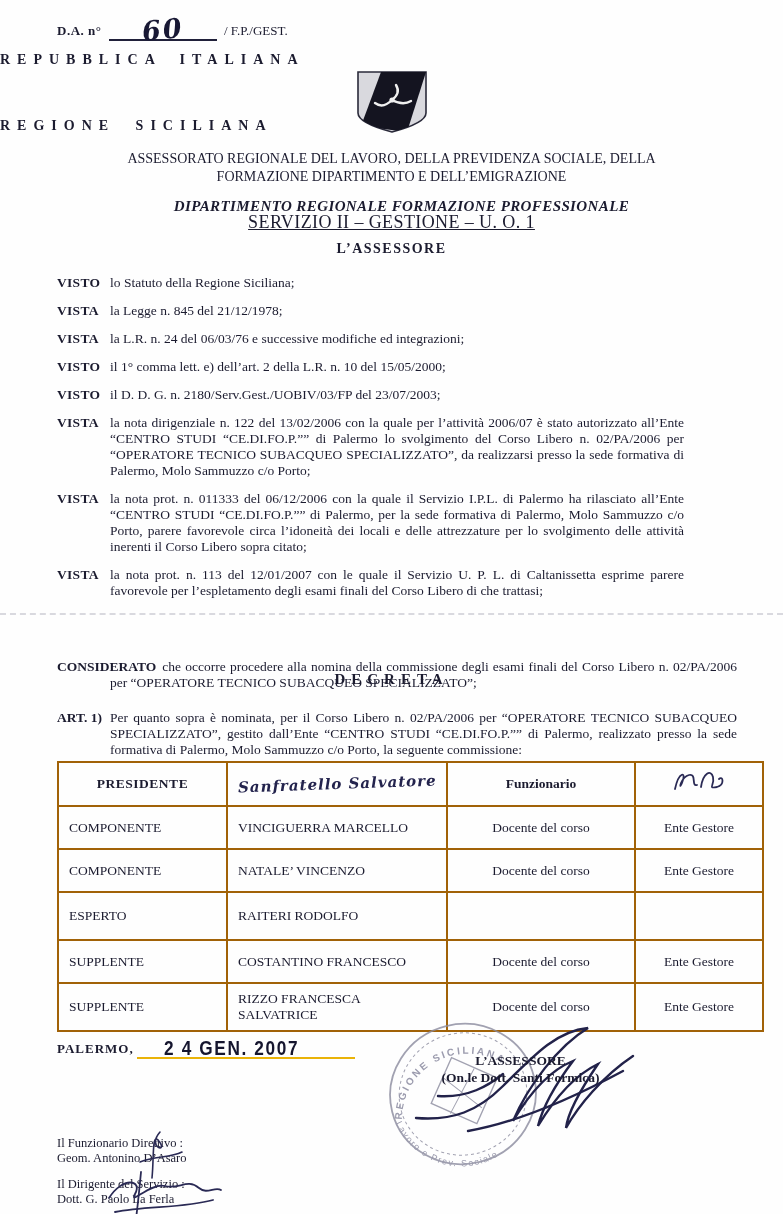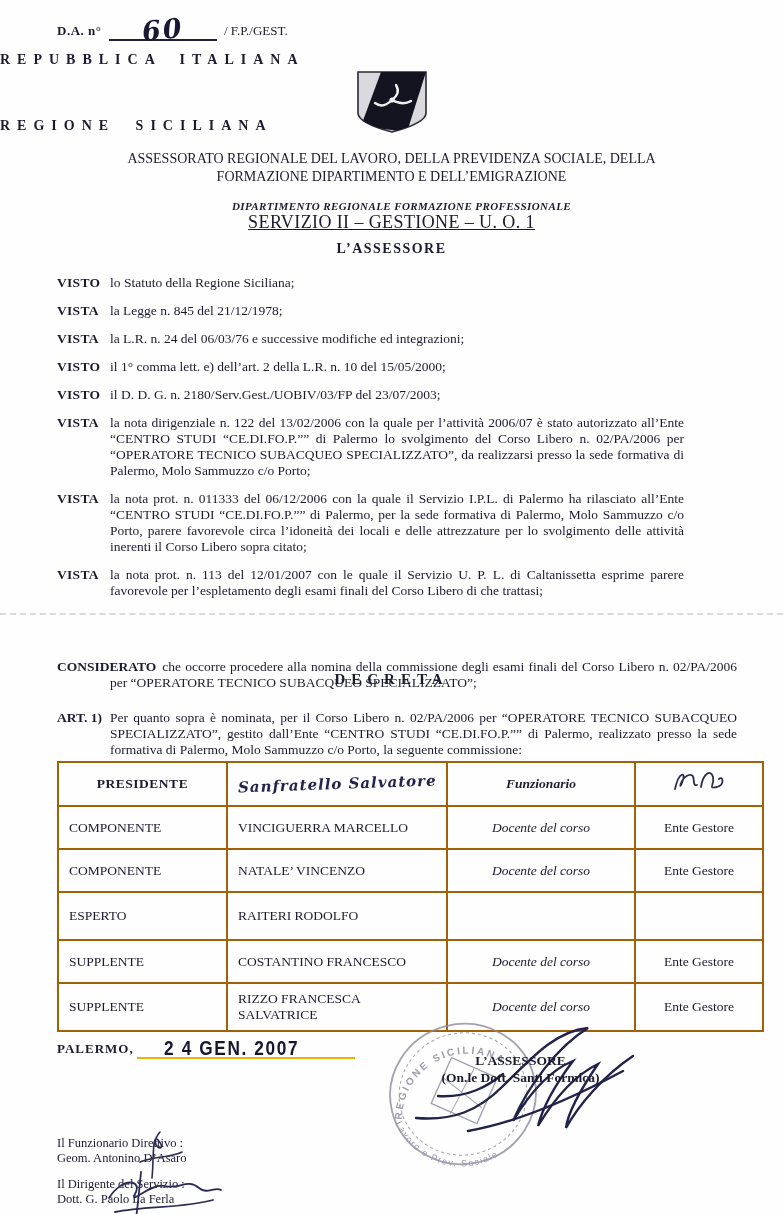--- a/index.html
+++ b/index.html
@@ -14,39 +14,39 @@
   .da-line{position:absolute;top:18px;left:57px;font-size:13px;white-space:nowrap;}
   .da-prefix{font-weight:bold;letter-spacing:.5px;}
   .da-underline{display:inline-block;width:108px;border-bottom:2px solid #20203a;text-align:center;vertical-align:baseline;margin:0 4px;}
   .da-number{display:inline-block;font-family:"DejaVu Serif",serif;font-style:italic;font-weight:bold;
     font-size:27px;transform:rotate(-6deg);position:relative;top:4px;color:#181834;letter-spacing:2px;}
   
   .republic{position:absolute;top:52px;left:0;right:0;font-size:14px;font-weight:bold;letter-spacing:7px;word-spacing:8px;}
   .emblem{position:absolute;top:70px;left:0;right:0;text-align:center;}
   .region{position:absolute;top:118px;left:0;right:0;font-size:14px;font-weight:bold;letter-spacing:7px;word-spacing:10px;}
   .assessorato{position:absolute;top:150px;left:60px;right:60px;font-size:14px;font-weight:normal;line-height:17.5px;}
-  .dipartimento{position:absolute;top:198px;left:0;right:0;font-size:11px;font-weight:bold;font-style:italic;letter-spacing:.4px;margin-left:20px;}
+  .dipartimento{position:absolute;top:198px;left:0;right:0;font-size:15px;font-weight:bold;font-style:italic;letter-spacing:.4px;margin-left:20px;}
   .servizio{position:absolute;top:214px;left:0;right:0;font-size:18px;letter-spacing:.4px;text-decoration:underline;}
   .assessore-head{position:absolute;top:241px;left:0;right:0;font-size:14px;font-weight:bold;letter-spacing:1.5px;}
   
   .premises{position:absolute;top:275px;left:57px;width:627px;}
   .premise{margin-bottom:12px;padding-left:53px;text-align:justify;}
   .premise .plabel{display:inline-block;width:53px;margin-left:-53px;font-weight:bold;letter-spacing:.3px;}
   .scan-dash{position:absolute;top:613px;left:0;width:783px;border-top:2px dashed #bcbcc6;opacity:.55;}
   .considerato{position:absolute;top:627px;left:57px;width:627px;text-align:justify;padding-left:53px;}
   .considerato .plabel{display:inline-block;margin-left:-53px;font-weight:bold;margin-right:6px;margin-top:32px;}
   .decreta{position:absolute;top:671px;left:0;right:0;text-align:center;font-size:15px;font-weight:bold;letter-spacing:6px;}
   .article{position:absolute;top:700px;left:57px;width:627px;text-align:justify;padding-left:53px;margin-top:10px;}
   .article .plabel{display:inline-block;width:53px;margin-left:-53px;font-weight:bold;}
   
   table.commission{position:absolute;top:761px;left:57px;border-collapse:collapse;table-layout:fixed;width:617px;}
   table.commission td{border:2px solid #a16207;padding:2px 10px;vertical-align:middle;font-size:13.5px;}
   td.col-role{width:147px;}
   td.col-name{width:198px;}
-  td.col-qual{width:166px;text-align:center;font-style:italic;}
+  td.col-qual{width:166px;text-align:center;}
   td.col-ent{width:106px;text-align:center;}
   tr.hdr td{height:38px;}
   tr.r td{height:37px;}
   tr.last td{height:42px;}
   .role-hdr{font-weight:bold;text-align:center;letter-spacing:.5px;}
   .qual-hdr{font-weight:bold;}
   .hw-name{font-family:"DejaVu Serif",serif;font-style:italic;font-weight:bold;font-size:15px;
     letter-spacing:1px;color:#23234d;display:inline-block;transform:rotate(-2deg);white-space:nowrap;}
   
   .closing{position:absolute;top:1038px;left:57px;white-space:nowrap;}

